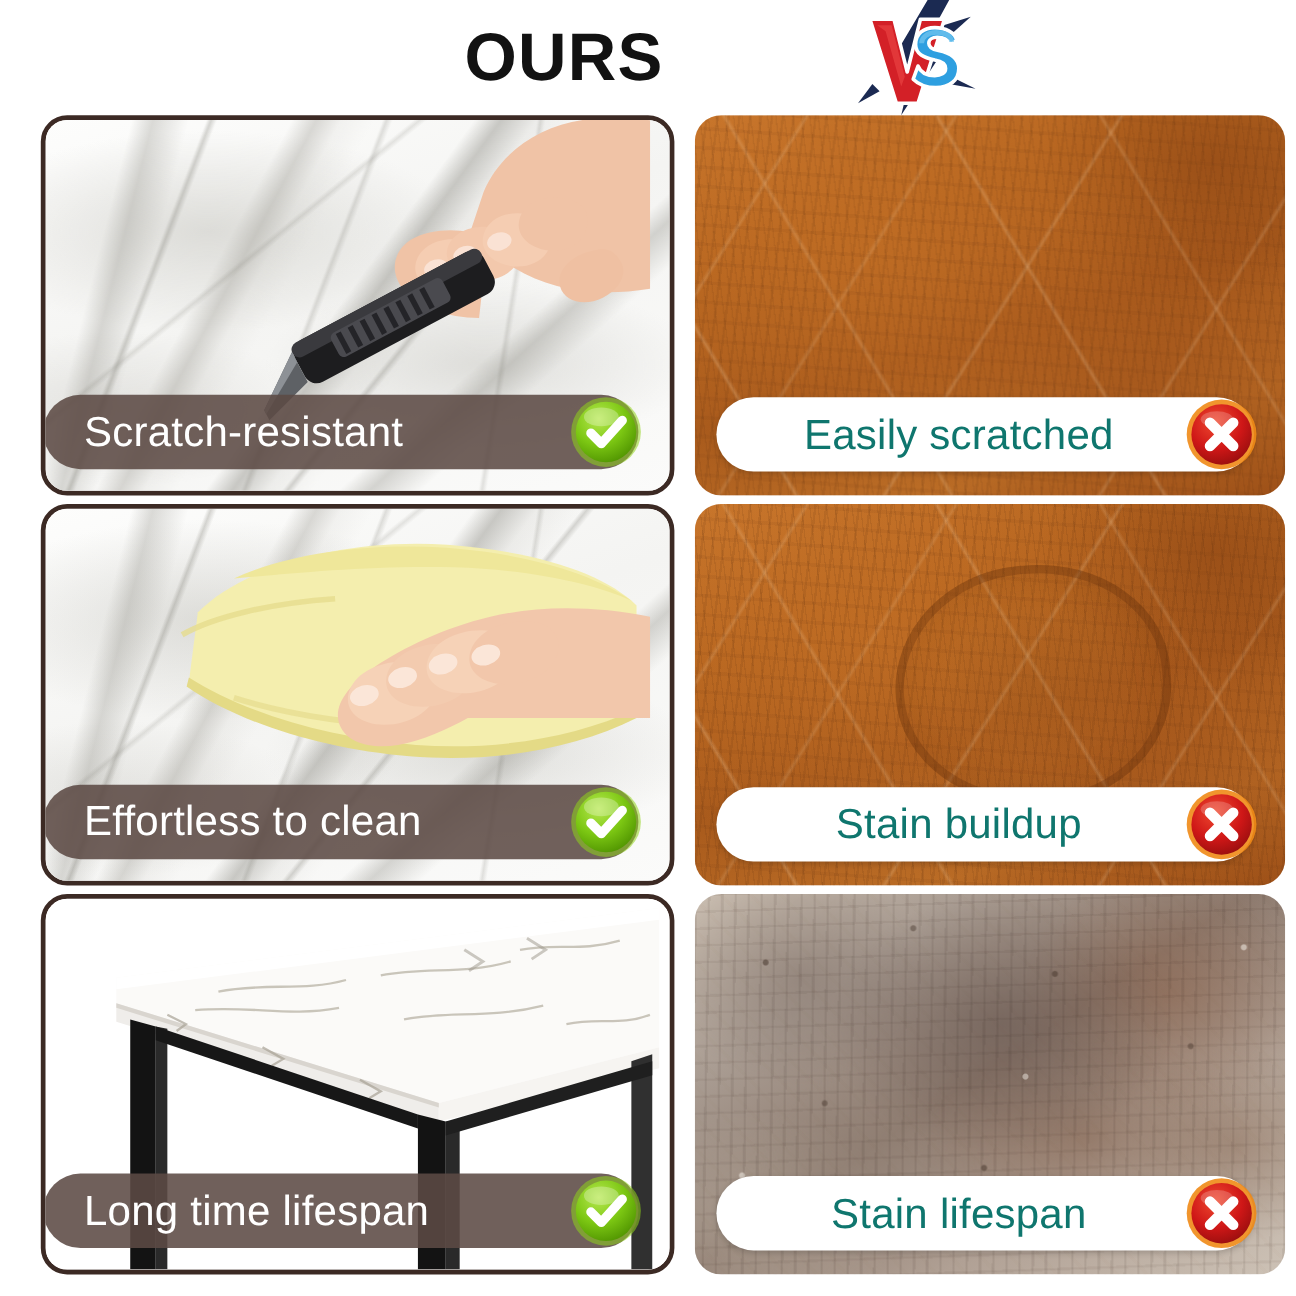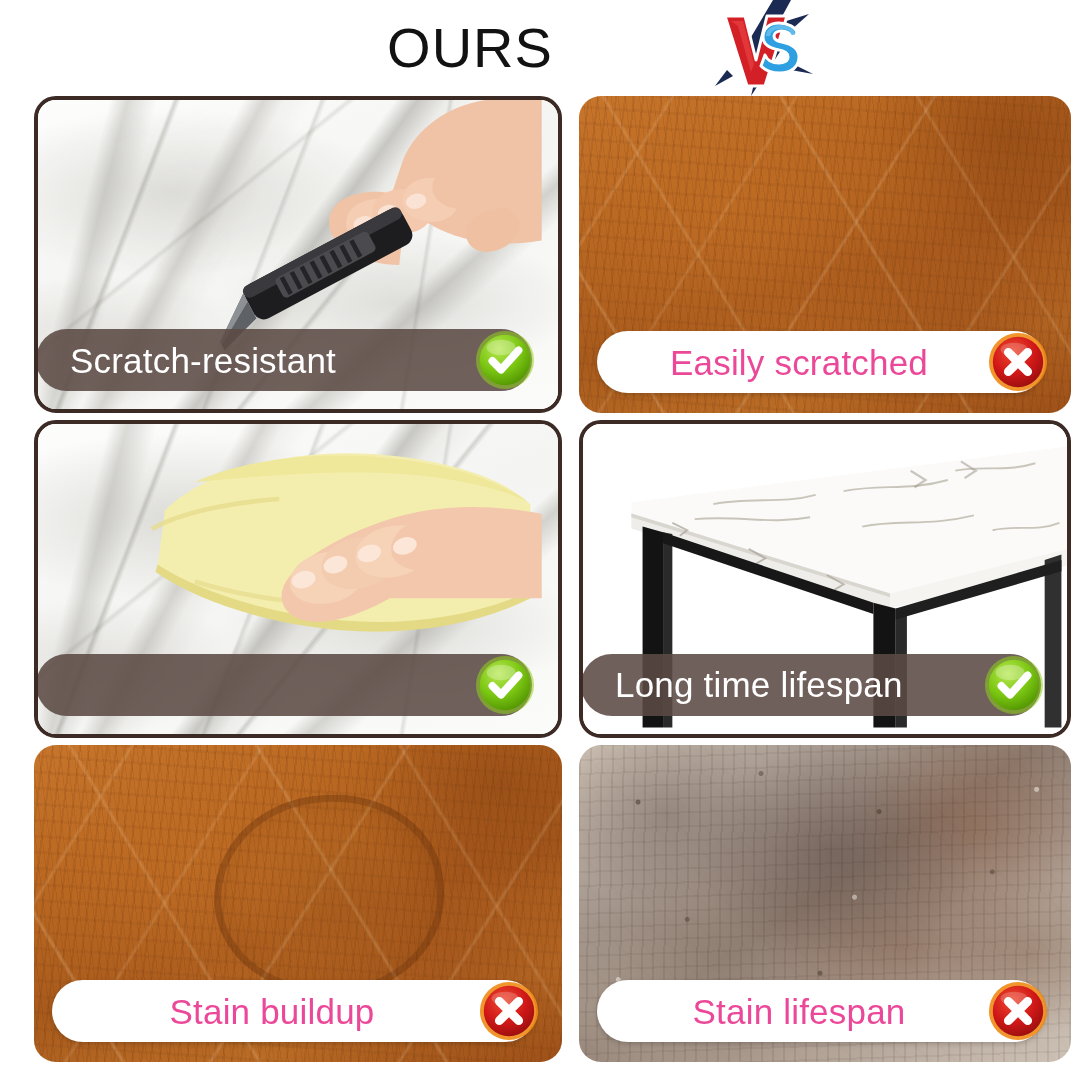--- a/index.html
+++ b/index.html
@@ -17,21 +17,21 @@
   .header {
     height: 96px;
     display: flex;
     align-items: center;
     justify-content: center;
     position: relative;
     background: #ffffff;
   }
   .header-title {
     font-size: 56px;
-    font-weight: 400;
+    font-weight: 700;
     color: #121212;
     letter-spacing: 1px;
     line-height: 1;
     width: 430px;
     text-align: center;
   }
   .header-title.left  { text-align: center; margin-right: 20px; }
   .header-title.right { text-align: center; margin-left: 20px; }
 
   
@@ -214,21 +214,21 @@
     justify-content: center;
     box-shadow: 0 2px 5px rgba(0,0,0,.18);
   }
   .label-text {
     font-size: 35px;
     line-height: 1;
     letter-spacing: .2px;
     white-space: nowrap;
   }
   .label-bar.ours   .label-text { color: #ffffff; }
-  .label-bar.others .label-text { color: #ec4899; }
+  .label-bar.others .label-text { color: #0f766e; }
 
   
   .badge {
     position: absolute;
     right: -4px;
     top: 50%;
     transform: translateY(-50%);
     width: 62px;
     height: 62px;
     border-radius: 50%;
@@ -408,33 +408,59 @@
 
           <ellipse cx="266" cy="166" rx="13" ry="9" fill="#fbe6d8" transform="rotate(-16 266 166)"></ellipse>
           <ellipse cx="300" cy="150" rx="13" ry="9" fill="#fbe6d8" transform="rotate(-16 300 150)"></ellipse>
           <ellipse cx="336" cy="138" rx="13" ry="9" fill="#fbe6d8" transform="rotate(-16 336 138)"></ellipse>
           <ellipse cx="374" cy="130" rx="13" ry="9" fill="#fbe6d8" transform="rotate(-16 374 130)"></ellipse>
         </svg>
       </div>
     </div>
 
     <div class="label-bar ours">
+      <span class="label-text">Effortless to clean</span>
       <span class="badge">
         <svg viewBox="0 0 64 64" xmlns="http://www.w3.org/2000/svg">
           <defs>
             <radialGradient id="g3" cx="38%" cy="28%" r="78%">
               <stop offset="0%" stop-color="#b6e84f"></stop>
               <stop offset="55%" stop-color="#7cc713"></stop>
               <stop offset="100%" stop-color="#4f9300"></stop>
             </radialGradient>
           </defs>
           <circle cx="32" cy="32" r="30" fill="#8fd41a" opacity=".55"></circle>
           <circle cx="32" cy="32" r="26" fill="url(#g3)"></circle>
           <ellipse cx="28" cy="19" rx="15" ry="8" fill="#ffffff" opacity=".28"></ellipse>
           <path d="M19 33 L28 42 L46 22" fill="none" stroke="#ffffff" stroke-width="8" stroke-linecap="round" stroke-linejoin="round"></path>
+        </svg>
+      </span>
+    </div>
+  </div>
+
+  <div class="panel others">
+    <div class="panel-media">
+      <div class="wood"></div>
+      <div class="stain-ring"></div>
+    </div>
+    <div class="label-bar others">
+      <span class="label-text">Stain buildup</span>
+      <span class="badge">
+        <svg viewBox="0 0 64 64" xmlns="http://www.w3.org/2000/svg">
+          <defs>
+            <radialGradient id="g4" cx="40%" cy="30%" r="80%">
+              <stop offset="0%" stop-color="#ef4a30"></stop>
+              <stop offset="55%" stop-color="#cf1717"></stop>
+              <stop offset="100%" stop-color="#8f0d0d"></stop>
+            </radialGradient>
+          </defs>
+          <circle cx="32" cy="32" r="30" fill="#f08a16" opacity=".9"></circle>
+          <circle cx="32" cy="32" r="26" fill="url(#g4)"></circle>
+          <ellipse cx="28" cy="19" rx="14" ry="7" fill="#ffffff" opacity=".2"></ellipse>
+          <path d="M22 22 L42 42 M42 22 L22 42" fill="none" stroke="#ffffff" stroke-width="9" stroke-linecap="round"></path>
         </svg>
       </span>
     </div>
   </div>
 
   <div class="panel ours">
     <div class="panel-media table-scene">
       <svg viewBox="0 0 520 320" xmlns="http://www.w3.org/2000/svg" style="position:absolute;inset:0;width:100%;height:100%">
 
         <polygon points="52,68 520,8 520,128 330,176 52,90" fill="#fbfaf8"></polygon>
@@ -489,45 +515,20 @@
           <circle cx="32" cy="32" r="26" fill="url(#g5)"></circle>
           <ellipse cx="28" cy="19" rx="15" ry="8" fill="#ffffff" opacity=".28"></ellipse>
           <path d="M19 33 L28 42 L46 22" fill="none" stroke="#ffffff" stroke-width="8" stroke-linecap="round" stroke-linejoin="round"></path>
         </svg>
       </span>
     </div>
   </div>
 
   <div class="panel others">
     <div class="panel-media">
-      <div class="wood"></div>
-      <div class="stain-ring"></div>
-    </div>
-    <div class="label-bar others">
-      <span class="label-text">Stain buildup</span>
-      <span class="badge">
-        <svg viewBox="0 0 64 64" xmlns="http://www.w3.org/2000/svg">
-          <defs>
-            <radialGradient id="g4" cx="40%" cy="30%" r="80%">
-              <stop offset="0%" stop-color="#ef4a30"></stop>
-              <stop offset="55%" stop-color="#cf1717"></stop>
-              <stop offset="100%" stop-color="#8f0d0d"></stop>
-            </radialGradient>
-          </defs>
-          <circle cx="32" cy="32" r="30" fill="#f08a16" opacity=".9"></circle>
-          <circle cx="32" cy="32" r="26" fill="url(#g4)"></circle>
-          <ellipse cx="28" cy="19" rx="14" ry="7" fill="#ffffff" opacity=".2"></ellipse>
-          <path d="M22 22 L42 42 M42 22 L22 42" fill="none" stroke="#ffffff" stroke-width="9" stroke-linecap="round"></path>
-        </svg>
-      </span>
-    </div>
-  </div>
-
-  <div class="panel others">
-    <div class="panel-media">
       <div class="concrete"></div>
       <div class="concrete-specks"></div>
     </div>
     <div class="label-bar others">
       <span class="label-text">Stain lifespan</span>
       <span class="badge">
         <svg viewBox="0 0 64 64" xmlns="http://www.w3.org/2000/svg">
           <defs>
             <radialGradient id="g6" cx="40%" cy="30%" r="80%">
               <stop offset="0%" stop-color="#ef4a30"></stop>

